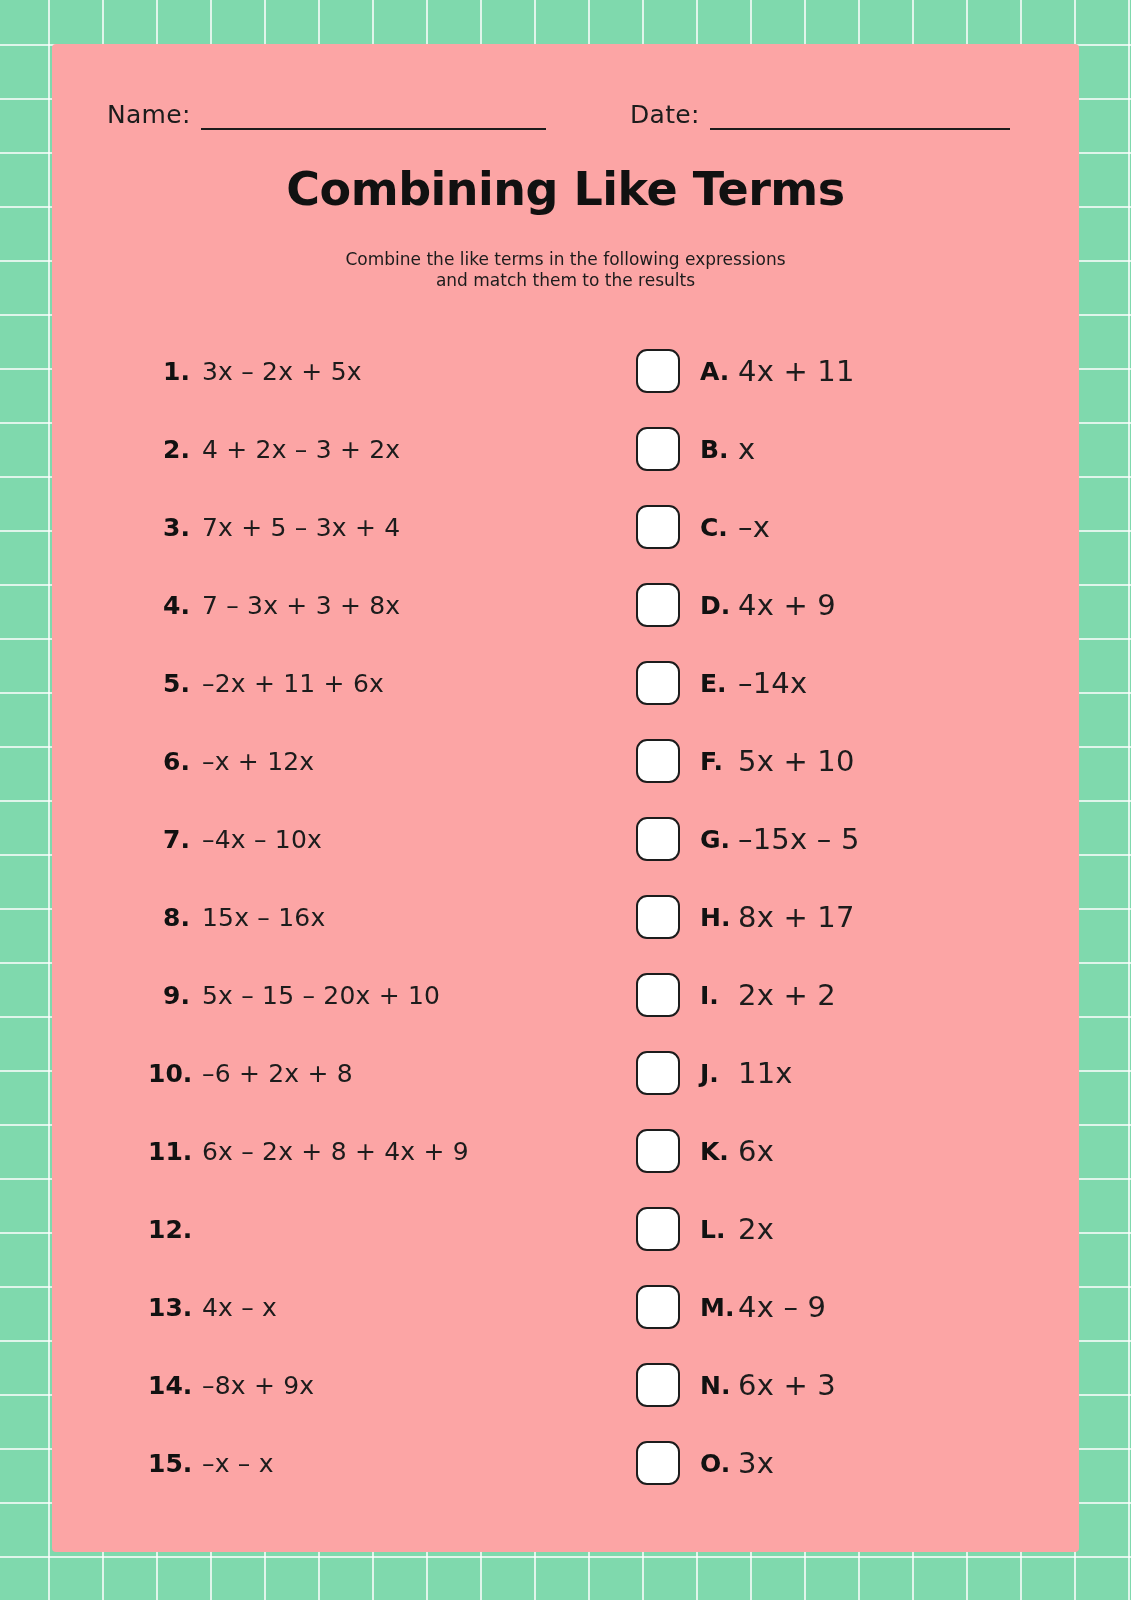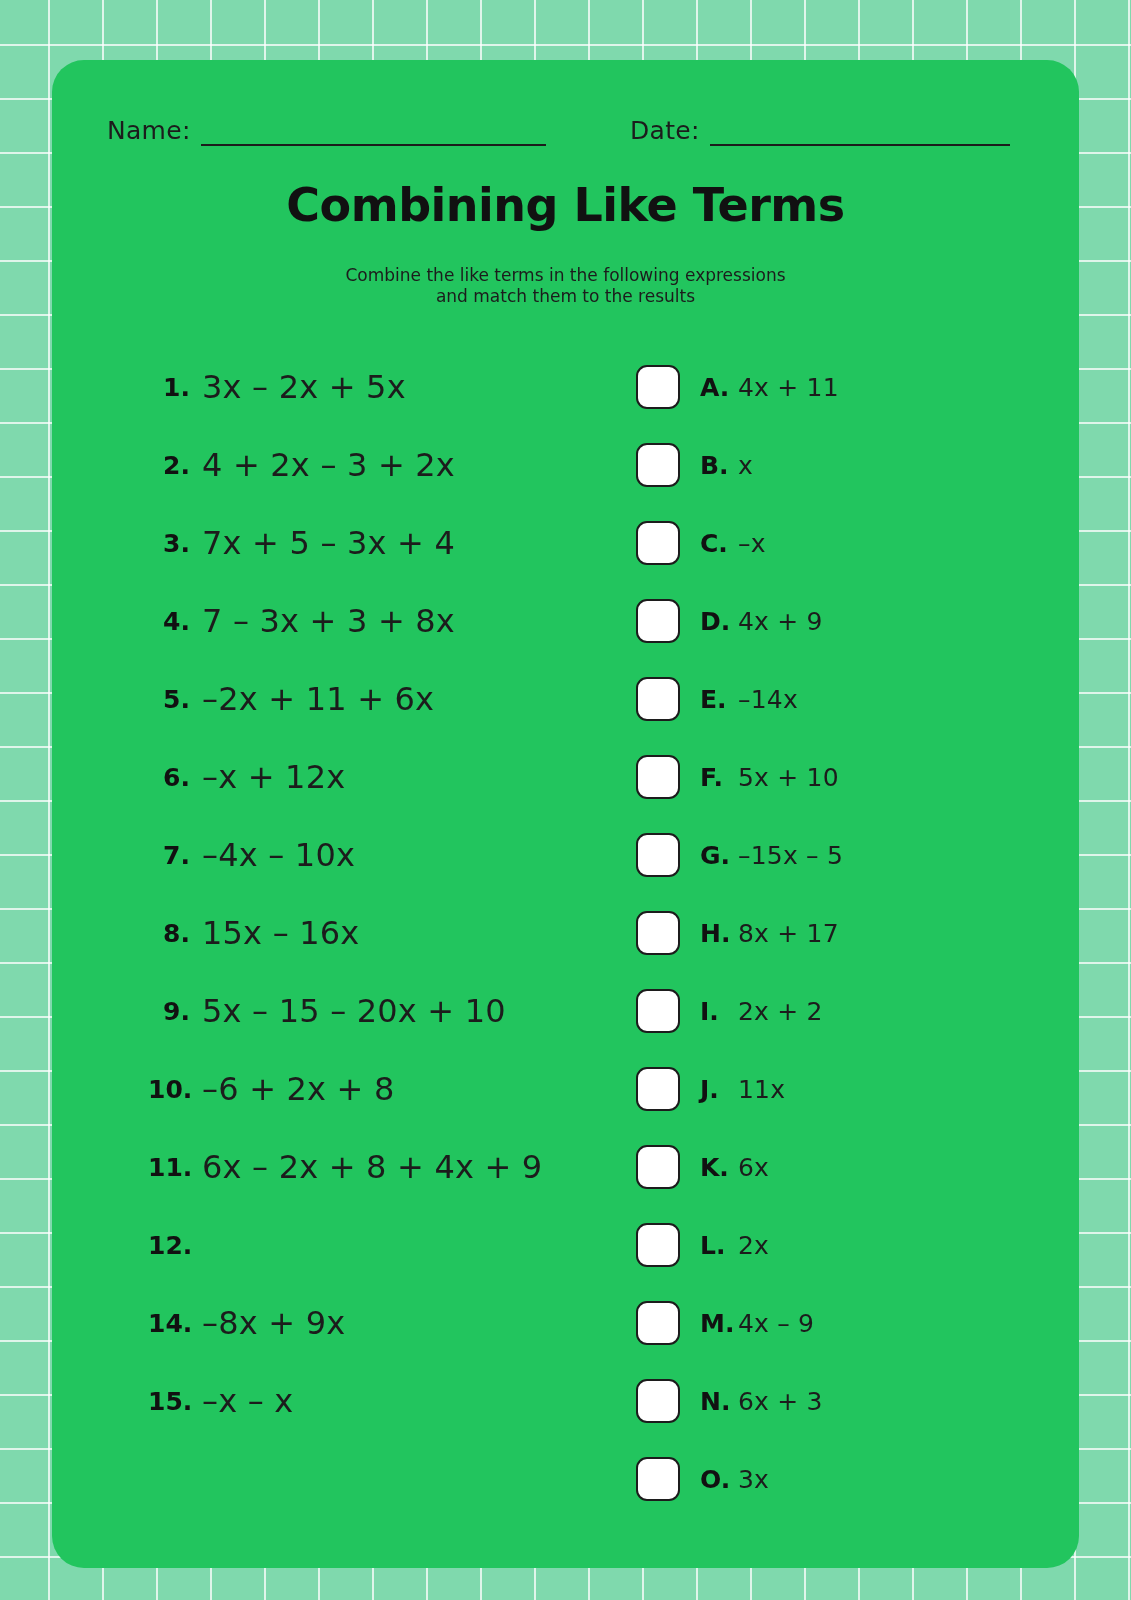--- a/index.html
+++ b/index.html
@@ -21,25 +21,25 @@
     background-color: #7fd9ad;
     background-image:
       linear-gradient(to right, rgba(255,255,255,0.75) 2px, transparent 2px),
       linear-gradient(to bottom, rgba(255,255,255,0.75) 2px, transparent 2px);
     background-size: 54px 54px;
     background-position: -6px -10px;
   }
   #sheet {
     position: absolute;
     left: 52px;
-    top: 60px;
+    top: 44px;
     width: 1027px;
     height: 1508px;
-    background: #22c55e;
-    border-radius: 32px;
+    background: #fca5a5;
+    border-radius: 4px;
     box-sizing: border-box;
     padding: 0;
   }
   .namedate {
     position: absolute;
     top: 58px;
     left: 0;
     width: 100%;
     height: 40px;
   }
@@ -120,21 +120,21 @@
     font-size: 25px;
     font-weight: 700;
     color: #111111;
     font-family: "DejaVu Sans", sans-serif;
     width: 54px;
     text-align: right;
     padding-right: 12px;
     box-sizing: border-box;
   }
   .q-expr {
-    font-size: 32px;
+    font-size: 25px;
     color: #1c1c1c;
     font-family: "DejaVu Sans", sans-serif;
     letter-spacing: 0.2px;
   }
   .a-row {
     height: 78px;
     display: flex;
     align-items: center;
   }
   .a-box {
@@ -150,21 +150,21 @@
     font-size: 25px;
     font-weight: 700;
     color: #111111;
     font-family: "DejaVu Sans", sans-serif;
     width: 54px;
     text-align: left;
     padding-left: 20px;
     box-sizing: border-box;
   }
   .a-val {
-    font-size: 25px;
+    font-size: 29px;
     color: #1c1c1c;
     font-family: "DejaVu Sans", sans-serif;
     letter-spacing: 0.2px;
     padding-left: 4px;
     text-align: center;
   }
 </style>
 </head>
 <body>
 
@@ -231,20 +231,24 @@
         <span class="q-expr">–6 + 2x + 8</span>
       </div>
       <div class="q-row">
         <span class="q-num">11.</span>
         <span class="q-expr">6x – 2x + 8 + 4x + 9</span>
       </div>
       <div class="q-row">
         <span class="q-num">12.</span>
       </div>
       <div class="q-row">
+        <span class="q-num">13.</span>
+        <span class="q-expr">4x – x</span>
+      </div>
+      <div class="q-row">
         <span class="q-num">14.</span>
         <span class="q-expr">–8x + 9x</span>
       </div>
       <div class="q-row">
         <span class="q-num">15.</span>
         <span class="q-expr">–x – x</span>
       </div>
     </div>
 
     <div class="col-right">

